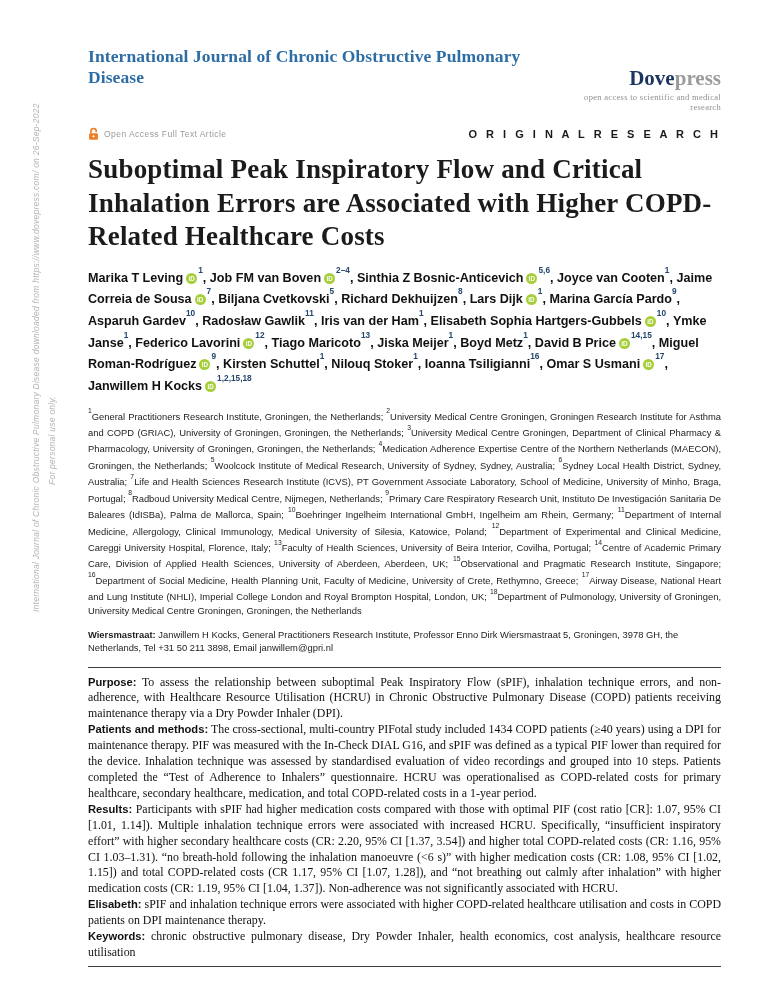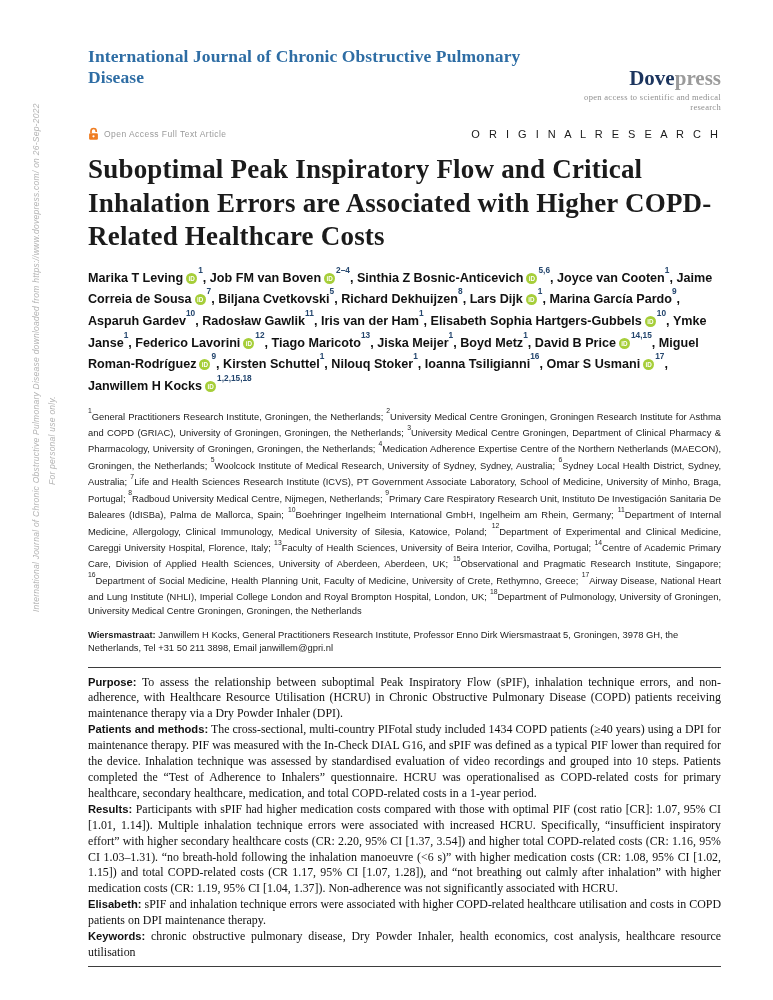--- a/index.html
+++ b/index.html
@@ -19,21 +19,21 @@
   
   .masthead{padding-top:46px;display:flex;justify-content:center;align-items:flex-start;}
   .journal-name{font-family:"Liberation Serif",serif;font-weight:700;font-size:17.5px;color:#2e6da4;letter-spacing:.1px;}
   .dove-block{text-align:right;margin-top:-3px;}
   .dove-logo{font-family:"Liberation Serif",serif;font-weight:700;font-size:21px;color:#1c355e;line-height:22px;margin-top:24px;}
   .dove-logo .press{color:#9b9b9b;}
   .tagline{font-family:"Liberation Serif",serif;font-size:8.5px;color:#8f8f8f;margin-top:3px;letter-spacing:.3px;}
 
   .access-row{margin-top:15px;display:flex;justify-content:space-between;align-items:center;}
   .open-access{display:flex;align-items:center;gap:5px;font-size:8.5px;color:#9a9a9a;letter-spacing:.45px;}
-  .article-type{font-size:11px;font-weight:400;letter-spacing:3px;color:#1a1a1a;}
+  .article-type{font-size:11px;font-weight:700;letter-spacing:3px;color:#1a1a1a;}
 
   
   .title{margin:12px 0 0;font-size:27px;line-height:33.5px;font-weight:600;color:#1b1b1b;letter-spacing:.2px;font-family:Liberation Serif, serif;}
   .authors{margin:12px 0 0;font-size:12.6px;font-weight:700;line-height:17.5px;color:#111;}
   .authors sup{color:#24466e;font-size:8.3px;position:relative;top:-4px;}
   .orcid{display:inline-block;width:11px;height:11px;border-radius:50%;background:#a6ce39;color:#fff;
     font-size:6.3px;font-weight:700;line-height:11px;text-align:center;margin:0 1px 0 3px;vertical-align:1px;}
   .affiliations{margin:11px 0 0;font-size:9.4px;line-height:13.3px;text-align:justify;color:#1c1c1c;font-weight:400;}
   .affiliations sup{font-size:6.8px;position:relative;top:-2.5px;}
   .correspondence{margin:11px 0 0;font-size:9.4px;line-height:13.3px;color:#1c1c1c;}

